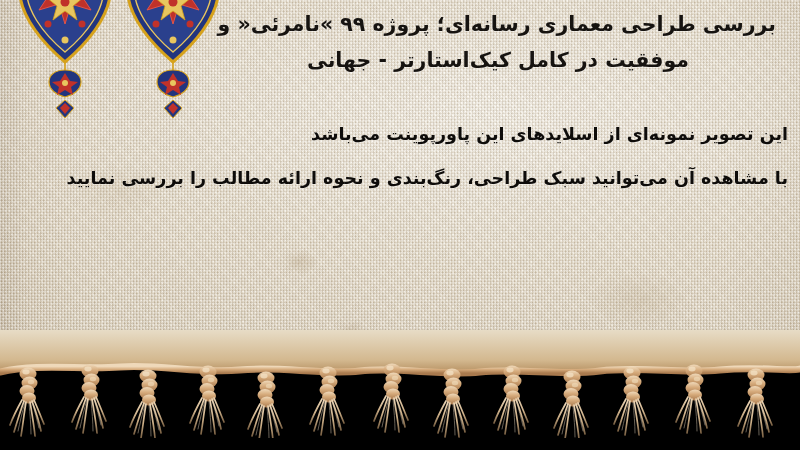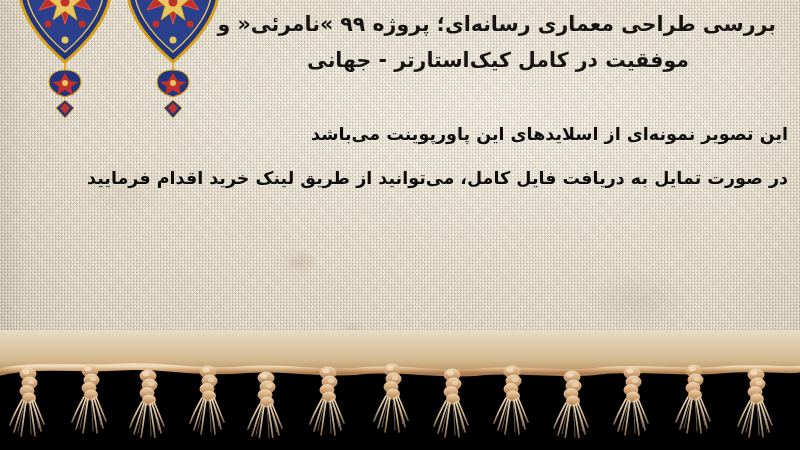--- a/index.html
+++ b/index.html
@@ -198,21 +198,21 @@
     </g>
   </svg>
 
   <div class="title-block">
     <span class="tline">بررسی طراحی معماری رسانه‌ای؛ پروژه ۹۹ »نامرئی« و</span>
     <span class="tline">موفقیت در کامل کیک‌استارتر - جهانی</span>
   </div>
 
   <div class="body-block">
     <span class="bline l1">این تصویر نمونه‌ای از اسلایدهای این پاورپوینت می‌باشد</span>
-    <span class="bline">در صورت تمایل به دریافت فایل کامل، می‌توانید از طریق لینک خرید اقدام فرمایید</span>
+    <span class="bline">با مشاهده آن می‌توانید سبک طراحی، رنگ‌بندی و نحوه ارائه مطالب را بررسی نمایید</span>
   </div>
 
   <div class="black-zone"></div>
 
   <svg class="fringe-layer" viewBox="0 0 800 120">
     <defs>
       <linearGradient id="ropeGrad" x1="0" y1="0" x2="0" y2="1">
         <stop offset="0%" stop-color="#efd9ba"></stop>
         <stop offset="45%" stop-color="#d6ab7c"></stop>
         <stop offset="100%" stop-color="#a97a4e"></stop>

